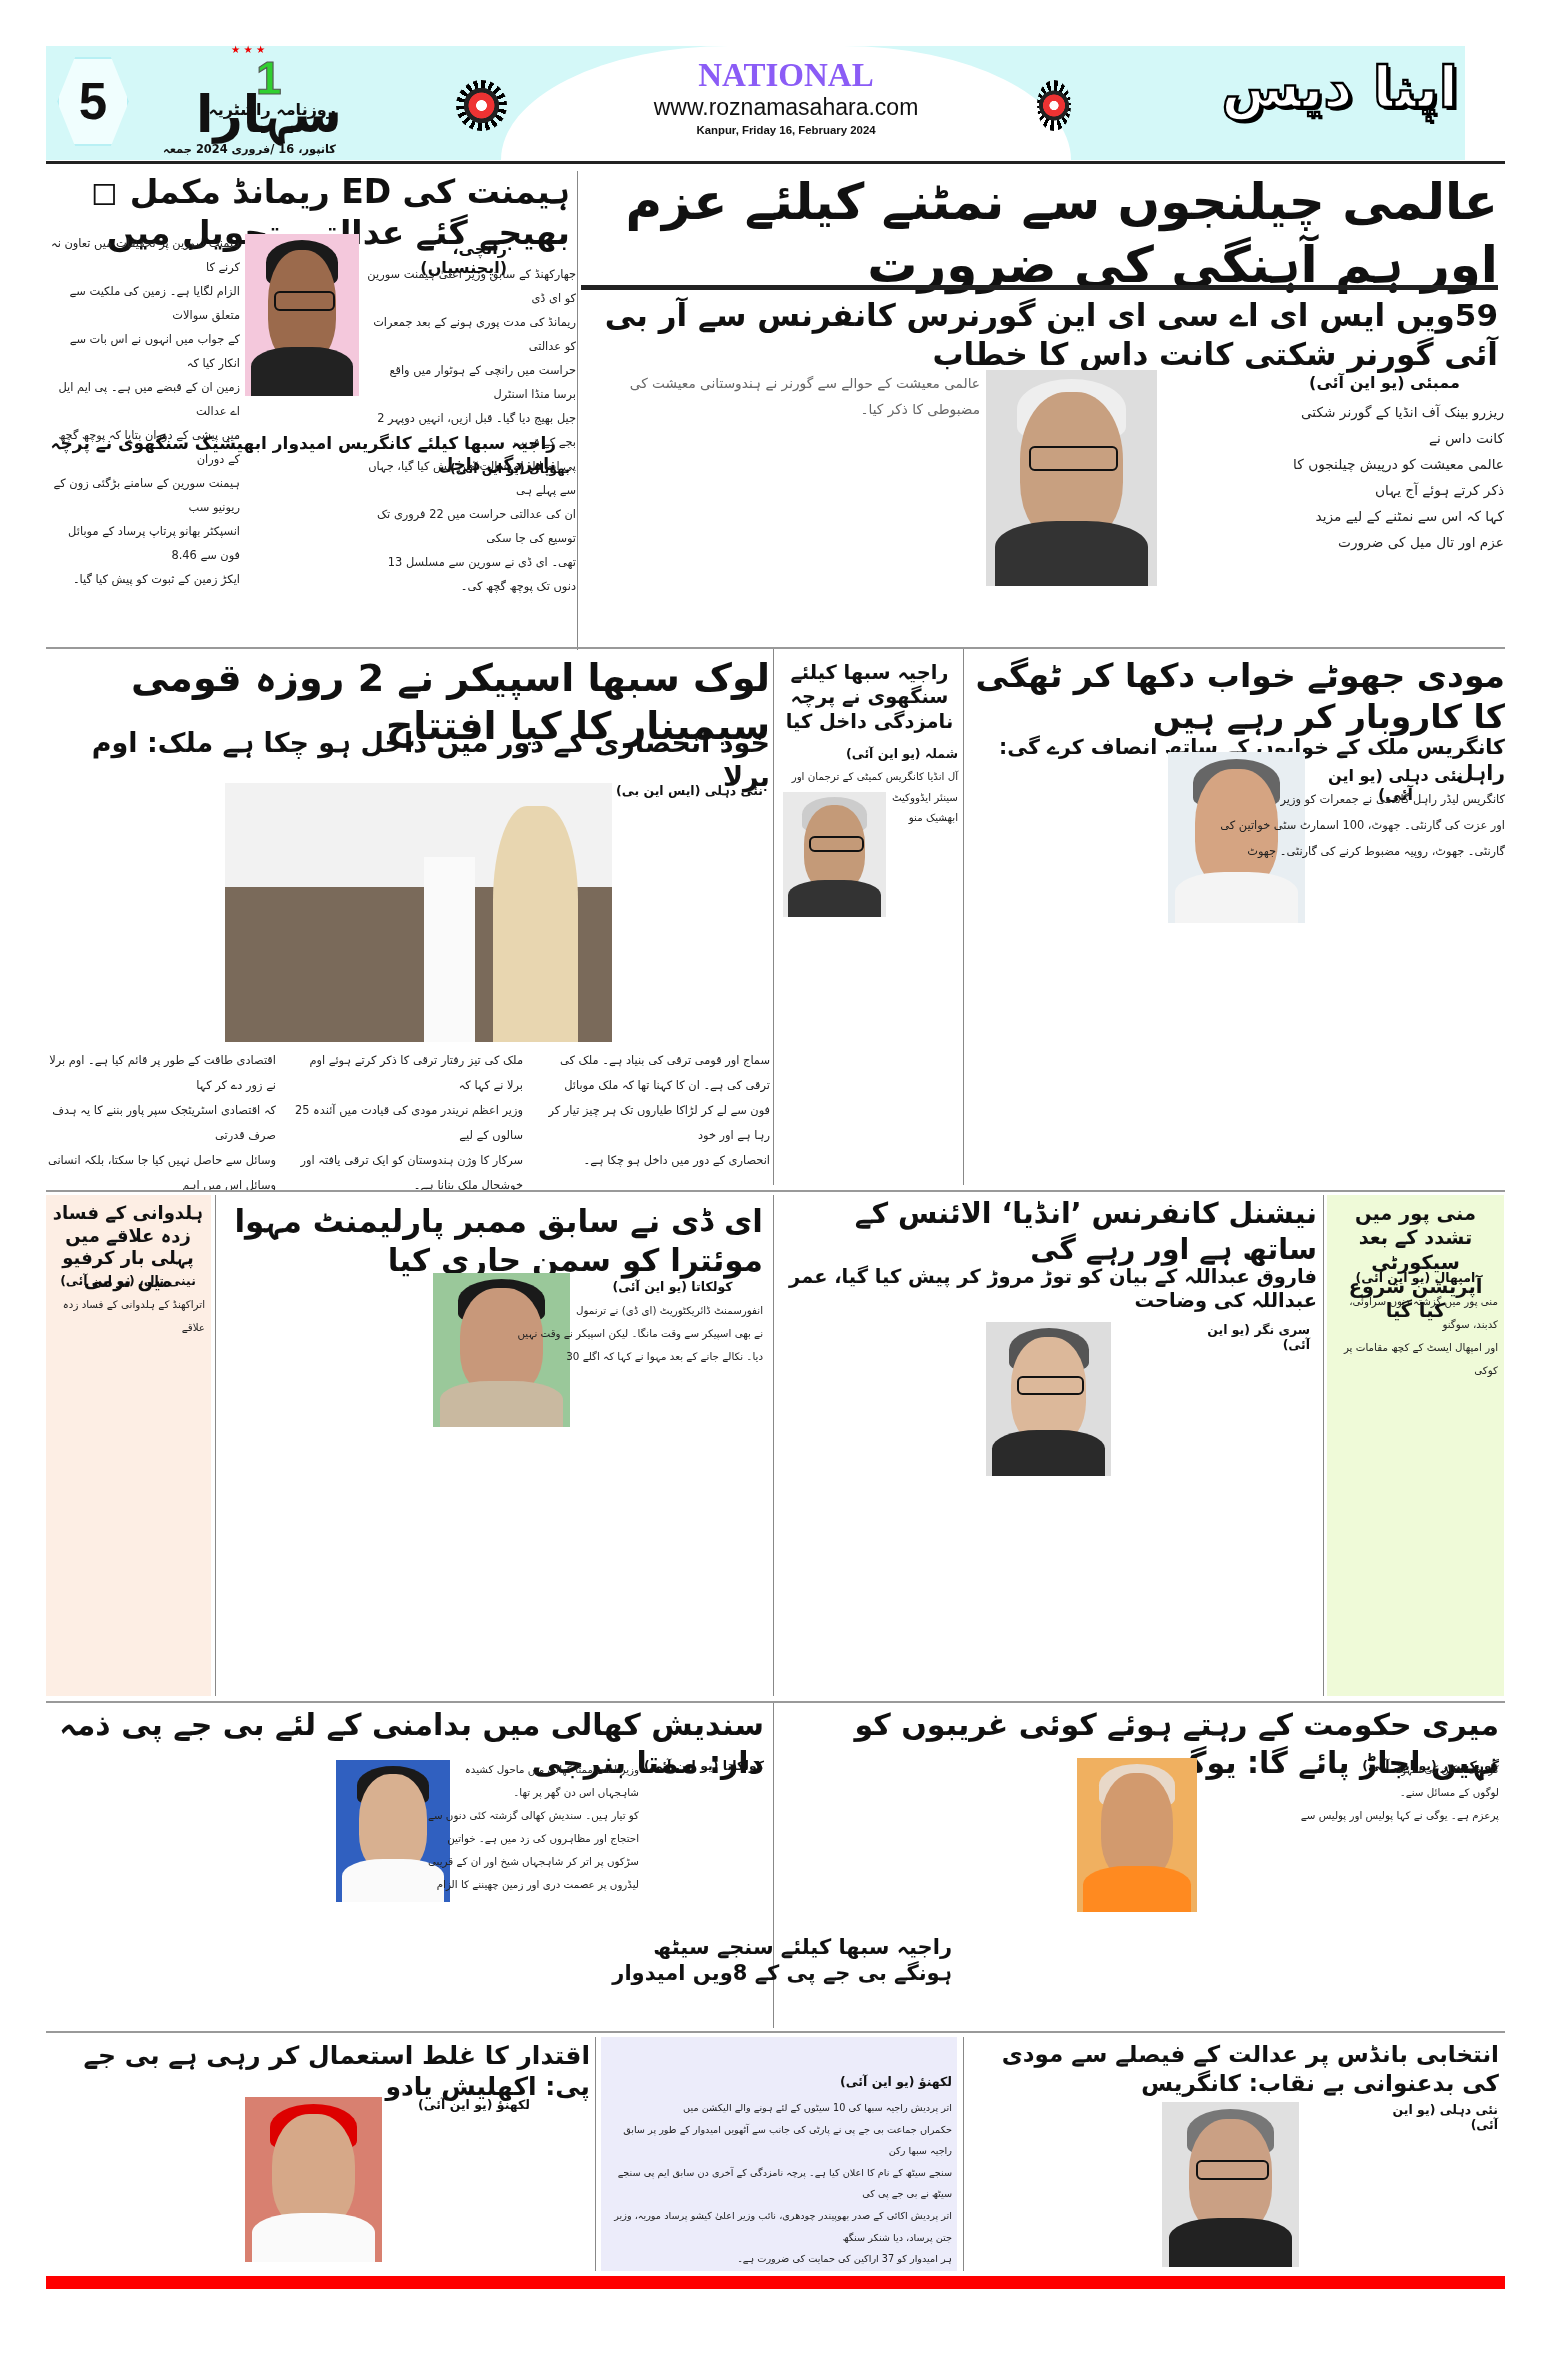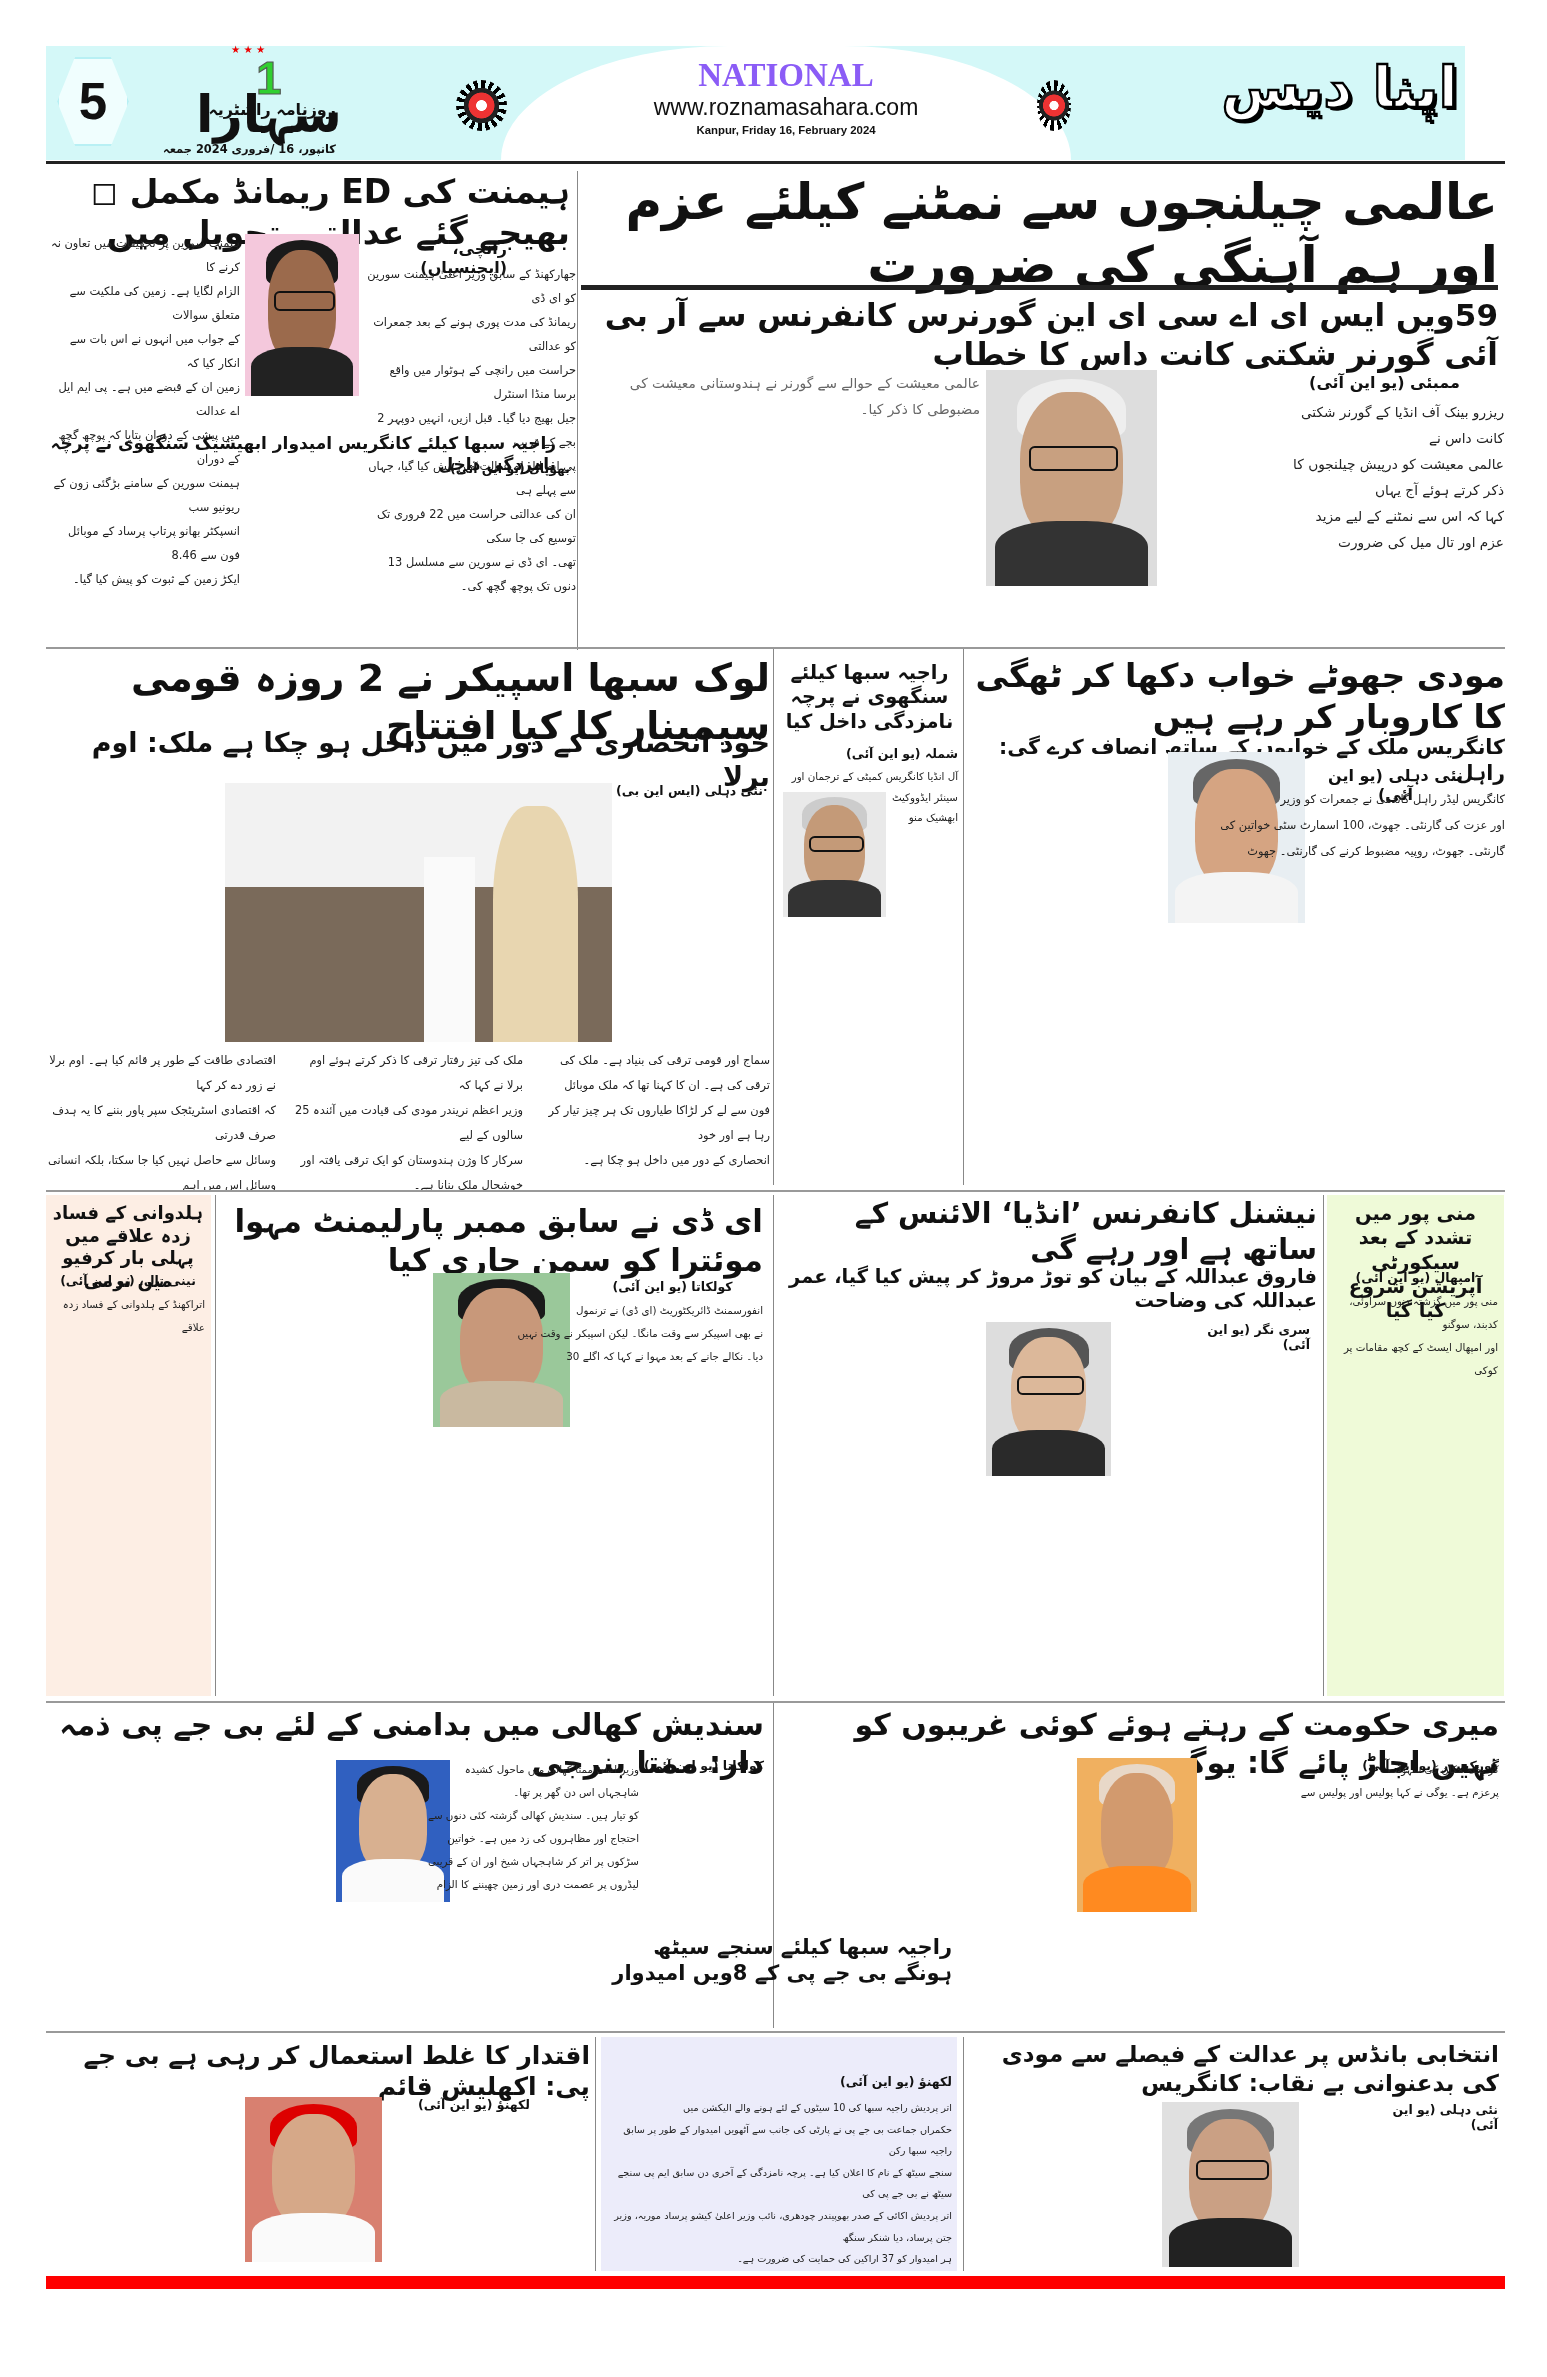--- a/index.html
+++ b/index.html
@@ -218,20 +218,21 @@
 
 <div class="abs rtl hl" style="left:781px;top:1706px;width:718px;font-size:30px;">میری حکومت کے رہتے ہوئے کوئی غریبوں کو نہیں اجاڑ پائے گا: یوگی</div>
 <div class="abs dl rtl" style="left:1339px;top:1758px;width:160px;font-size:12.5px;">گورکھپور (یو این آئی)</div>
 <div class="abs photo" style="left:1077px;top:1758px;width:120px;height:154px;background:#f0b060;">
   <div class="hair" style="background:#e8d8c8;"></div>
     <div class="face" style="background:#d29a6e;"></div>
     <div class="suit" style="background:#ff8a20;"></div>
 </div>
 <div class="abs body-text rtl" style="left:781px;top:1758px;width:718px;font-size:10.3px;line-height:23px;">
   <div>کر پختہ مکان کی سہولت</div>
+  <div>لوگوں کے مسائل سنے۔</div>
   <div>پرعزم ہے۔ یوگی نے کہا پولیس اور پولیس سے</div>
 </div>
 
 <div class="abs vline" style="left:773px;top:1703px;height:325px;"></div>
 <div class="abs rtl hl" style="left:46px;top:1706px;width:718px;font-size:30px;">سندیش کھالی میں بدامنی کے لئے بی جے پی ذمہ دار: ممتا بنرجی</div>
 <div class="abs dl rtl" style="left:644px;top:1758px;width:120px;font-size:12.5px;">کولکاتا (یو این آئی)</div>
 <div class="abs photo" style="left:336px;top:1760px;width:114px;height:142px;background:#3060c0;">
   <div class="hair"></div>
     <div class="face" style="background:#d8b090;"></div>
     <div class="suit" style="background:#fafafa;"></div>
@@ -262,21 +263,21 @@
 <div class="abs dl rtl" style="left:775px;top:2074px;width:177px;font-size:12.5px;">لکھنؤ (یو این آئی)</div>
 <div class="abs body-text rtl" style="left:607px;top:2097px;width:345px;font-size:9.7px;line-height:21.6px;">
   <div>اتر پردیش راجیہ سبھا کی 10 سیٹوں کے لئے ہونے والے الیکشن میں</div>
   <div>حکمراں جماعت بی جے پی نے پارٹی کی جانب سے آٹھویں امیدوار کے طور پر سابق راجیہ سبھا رکن</div>
   <div>سنجے سیٹھ کے نام کا اعلان کیا ہے۔ پرچہ نامزدگی کے آخری دن سابق ایم پی سنجے سیٹھ نے بی جے پی کی</div>
   <div>اتر پردیش اکائی کے صدر بھوپیندر چودھری، نائب وزیر اعلیٰ کیشو پرساد موریہ، وزیر جتن پرساد، دیا شنکر سنگھ</div>
   <div>ہر امیدوار کو 37 اراکین کی حمایت کی ضرورت ہے۔</div>
 </div>
 
 <div class="abs vline" style="left:595px;top:2037px;height:234px;"></div>
-<div class="abs rtl hl" style="left:46px;top:2040px;width:544px;font-size:25px;">اقتدار کا غلط استعمال کر رہی ہے بی جے پی: اکھلیش قائم</div>
+<div class="abs rtl hl" style="left:46px;top:2040px;width:544px;font-size:25px;">اقتدار کا غلط استعمال کر رہی ہے بی جے پی: اکھلیش یادو</div>
 <div class="abs dl rtl" style="left:399px;top:2097px;width:131px;font-size:12.5px;">لکھنؤ (یو این آئی)</div>
 <div class="abs photo" style="left:245px;top:2097px;width:137px;height:165px;background:#d88070;">
   <div class="hair" style="background:#d00;"></div>
     <div class="face" style="background:#d6a888;"></div>
     <div class="suit" style="background:#fafafa;"></div>
 </div>
 
 <div class="abs redbar"></div>
 
 

